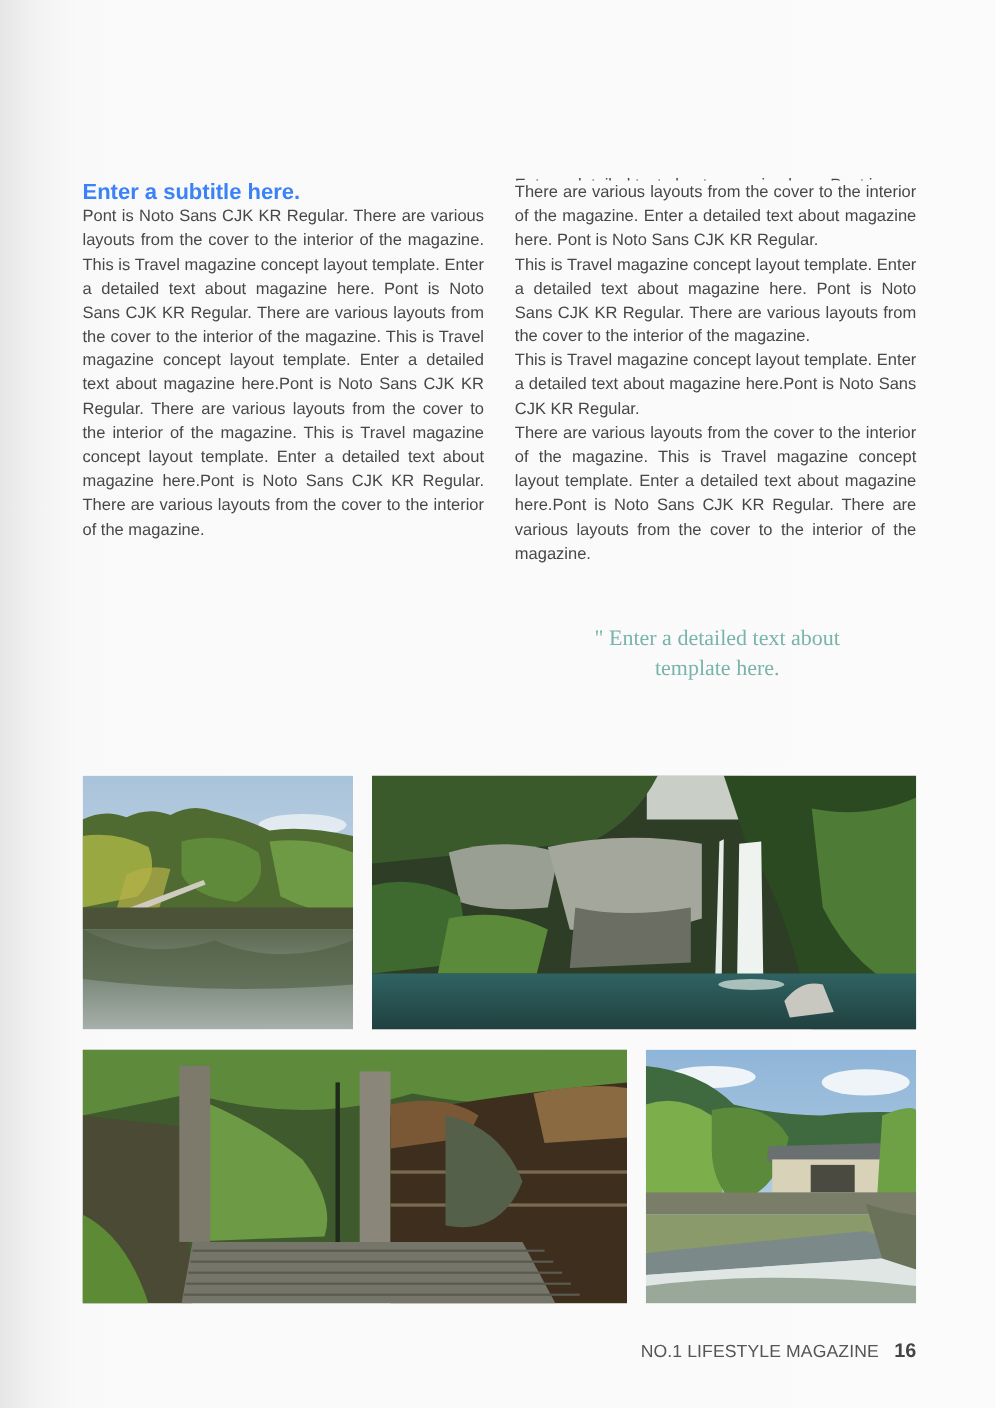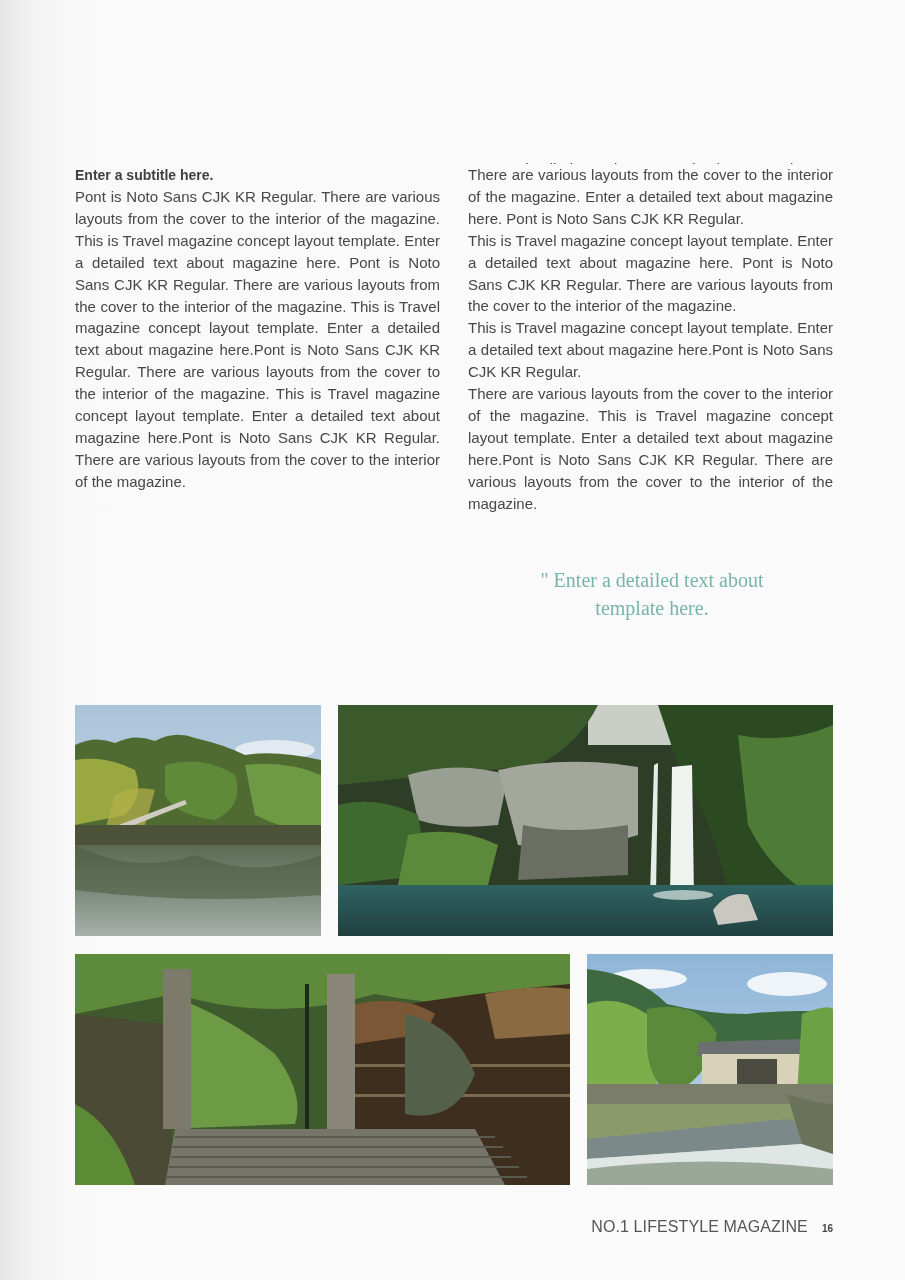--- a/index.html
+++ b/index.html
@@ -6,21 +6,21 @@
     body {
       width: 905px; height: 1280px; overflow: hidden; position: relative;
       background: linear-gradient(to right, #e6e6e6 0px, #f3f3f3 35px, #f9f9f9 70px, #fbfbfb 100%);
       font-family: "Liberation Sans", "DejaVu Sans", sans-serif;
       color: #454545;
     }
     .page { position: absolute; inset: 0; }
     .col-left { position: absolute; left: 75px; top: 160px; width: 365px; }
     .col-right { position: absolute; left: 468px; top: 160px; width: 365px; }
     .subtitle {
-      font-weight: bold; font-size: 14px; color: #404040; line-height: 22px;
+      font-weight: bold; font-size: 20px; color: #3b82f6; line-height: 22px;
       margin: 4px 0 0 0; position: relative; z-index: 2;
     }
     .para {
       font-size: 15px; line-height: 21.9px; text-align: justify;
       margin: 0; color: #474747;
     }
     .left-p1 { margin-top: -8px; }
     .left-p2 { }
     .right-top-cut {
       height: 4px; overflow: hidden; position: relative;
@@ -37,21 +37,21 @@
       font-size: 20px; line-height: 28px; color: #78b4aa;
     }
     .photo {
       position: absolute; overflow: hidden;
     }
     .photo svg { display: block; width: 100%; height: 100%; }
     .footer {
       position: absolute; right: 72px; top: 1218px; display: flex; align-items: baseline; gap: 14px;
     }
     .footer-label { font-size: 16px; color: #555; letter-spacing: 0.1px; }
-    .footer-num { font-size: 10px; font-weight: bold; color: #444; }
+    .footer-num { font-size: 18px; font-weight: bold; color: #444; }
   </style>
 </head>
 <body>
 
 <div class="page">
 
   <div class="col-left">
     <div class="subtitle">Enter a subtitle here.</div>
     <p class="para left-p2">Pont is Noto Sans CJK KR Regular. There are various layouts from the cover to the interior of the magazine. This is Travel magazine concept layout template. Enter a detailed text about magazine here. Pont is Noto Sans CJK KR Regular. There are various layouts from the cover to the interior of the magazine. This is Travel magazine concept layout template. Enter a detailed text about magazine here.Pont is Noto Sans CJK KR Regular. There are various layouts from the cover to the interior of the magazine. This is Travel magazine concept layout template. Enter a detailed text about magazine here.Pont is Noto Sans CJK KR Regular. There are various layouts from the cover to the interior of the magazine.</p>
   </div>

